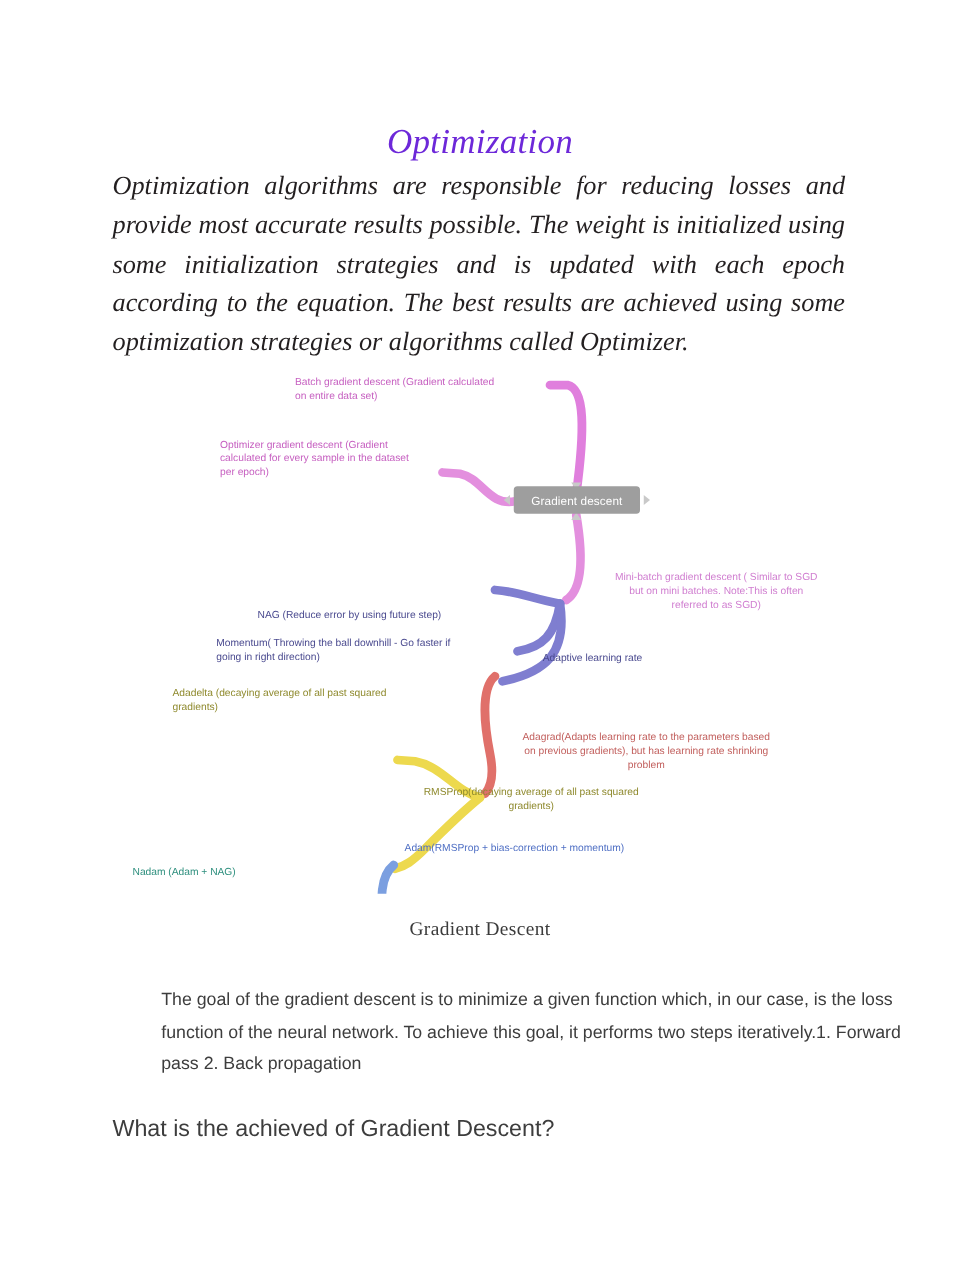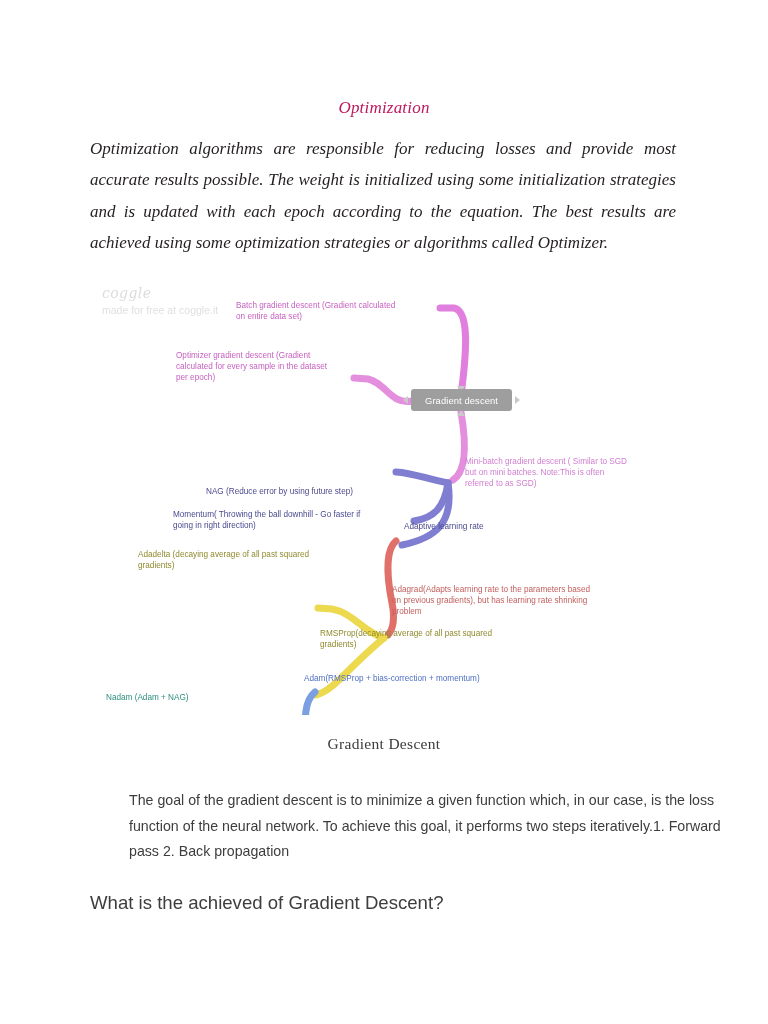--- a/index.html
+++ b/index.html
@@ -23,34 +23,34 @@
 
   
   .doc-title {
     position: absolute;
     left: 0;
     right: 0;
     top: 98px;
     text-align: center;
     font-family: "Liberation Serif", serif;
     font-style: italic;
-    font-size: 17px;
-    color: #be185d;
+    font-size: 28px;
+    color: #6d28d9;
     letter-spacing: 0.2px;
   }
 
   
   .intro {
     position: absolute;
     left: 90px;
     top: 133px;
     width: 586px;
     font-family: "Liberation Serif", serif;
     font-style: italic;
-    font-size: 17px;
+    font-size: 21px;
     line-height: 31.3px;
     color: #231f20;
     text-align: justify;
     text-justify: inter-word;
   }
   .intro > span { display: inline; }
 
   
   .figure {
     position: absolute;
@@ -88,21 +88,21 @@
 
   
   .nlabel {
     position: absolute;
     font-family: "Liberation Sans", sans-serif;
     font-size: 8.2px;
     line-height: 11.2px;
     white-space: pre-line;
   }
   .nlabel.r { text-align: left; }
-  .nlabel.l { text-align: left; }
+  .nlabel.l { text-align: center; }
 
   
   .center-node {
     position: absolute;
     left: 315px;
     top: 106px;
     width: 101px;
     height: 22px;
     background: #9e9e9e;
     border-radius: 3px;
@@ -188,24 +188,20 @@
       </g>
 
       <g fill="#c9c9c9">
         <polygon points="361,103 369,103 365,109"></polygon>
         <polygon points="361,133 369,133 365,127"></polygon>
         <polygon points="312,113 312,121 307,117"></polygon>
         <polygon points="419,113 419,121 424,117"></polygon>
       </g>
     </svg>
 
-    <div class="wm">
-      <div class="wm-logo">coggle</div>
-      <div class="wm-sub">made for free at coggle.it</div>
-    </div>
 
     <div class="center-node">Gradient descent</div>
 
     <div class="nlabel r" style="left:140px; top:17px; width:207px; color:#c65fc0;">Batch gradient descent (Gradient calculated
 on entire data set)</div>
 
     <div class="nlabel r" style="left:80px; top:67px; width:178px; color:#c65fc0;">Optimizer gradient descent (Gradient
 calculated for every sample in the dataset
 per epoch)</div>
 

